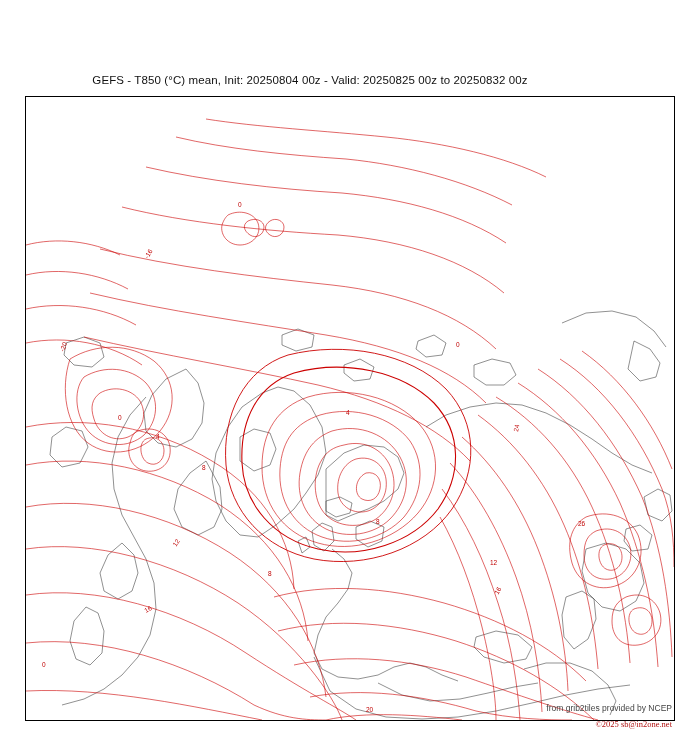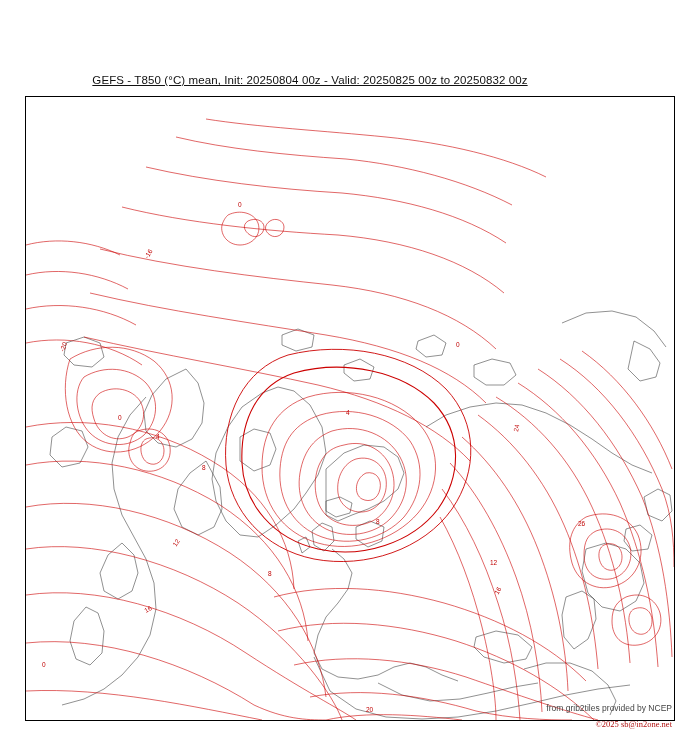--- a/index.html
+++ b/index.html
@@ -1,20 +1,20 @@
 <!DOCTYPE html>
 <html><head>
 <meta charset="utf-8">
 <style>
   html,body{margin:0;padding:0;background:#ffffff;}
   body{width:700px;height:748px;font-family:"Liberation Sans",sans-serif;color:#000;}
   #root{position:relative;width:700px;height:748px;overflow:hidden;background:#fff;}
   #title{
     position:absolute;left:0;top:74px;width:620px;text-align:center;
-    font-size:11.5px;color:#111;letter-spacing:0.1px;white-space:nowrap;text-decoration:underline;
+    font-size:11.5px;color:#111;letter-spacing:0.1px;white-space:nowrap;
   }
   #plot{
     position:absolute;left:25px;top:96px;width:650px;height:625px;
     border:1px solid #000;background:#fff;box-sizing:border-box;overflow:hidden;
   }
   #plot svg{display:block;}
   #credit1{
     position:absolute;right:28px;top:703px;font-size:8.5px;color:#444;
     white-space:nowrap;
   }

